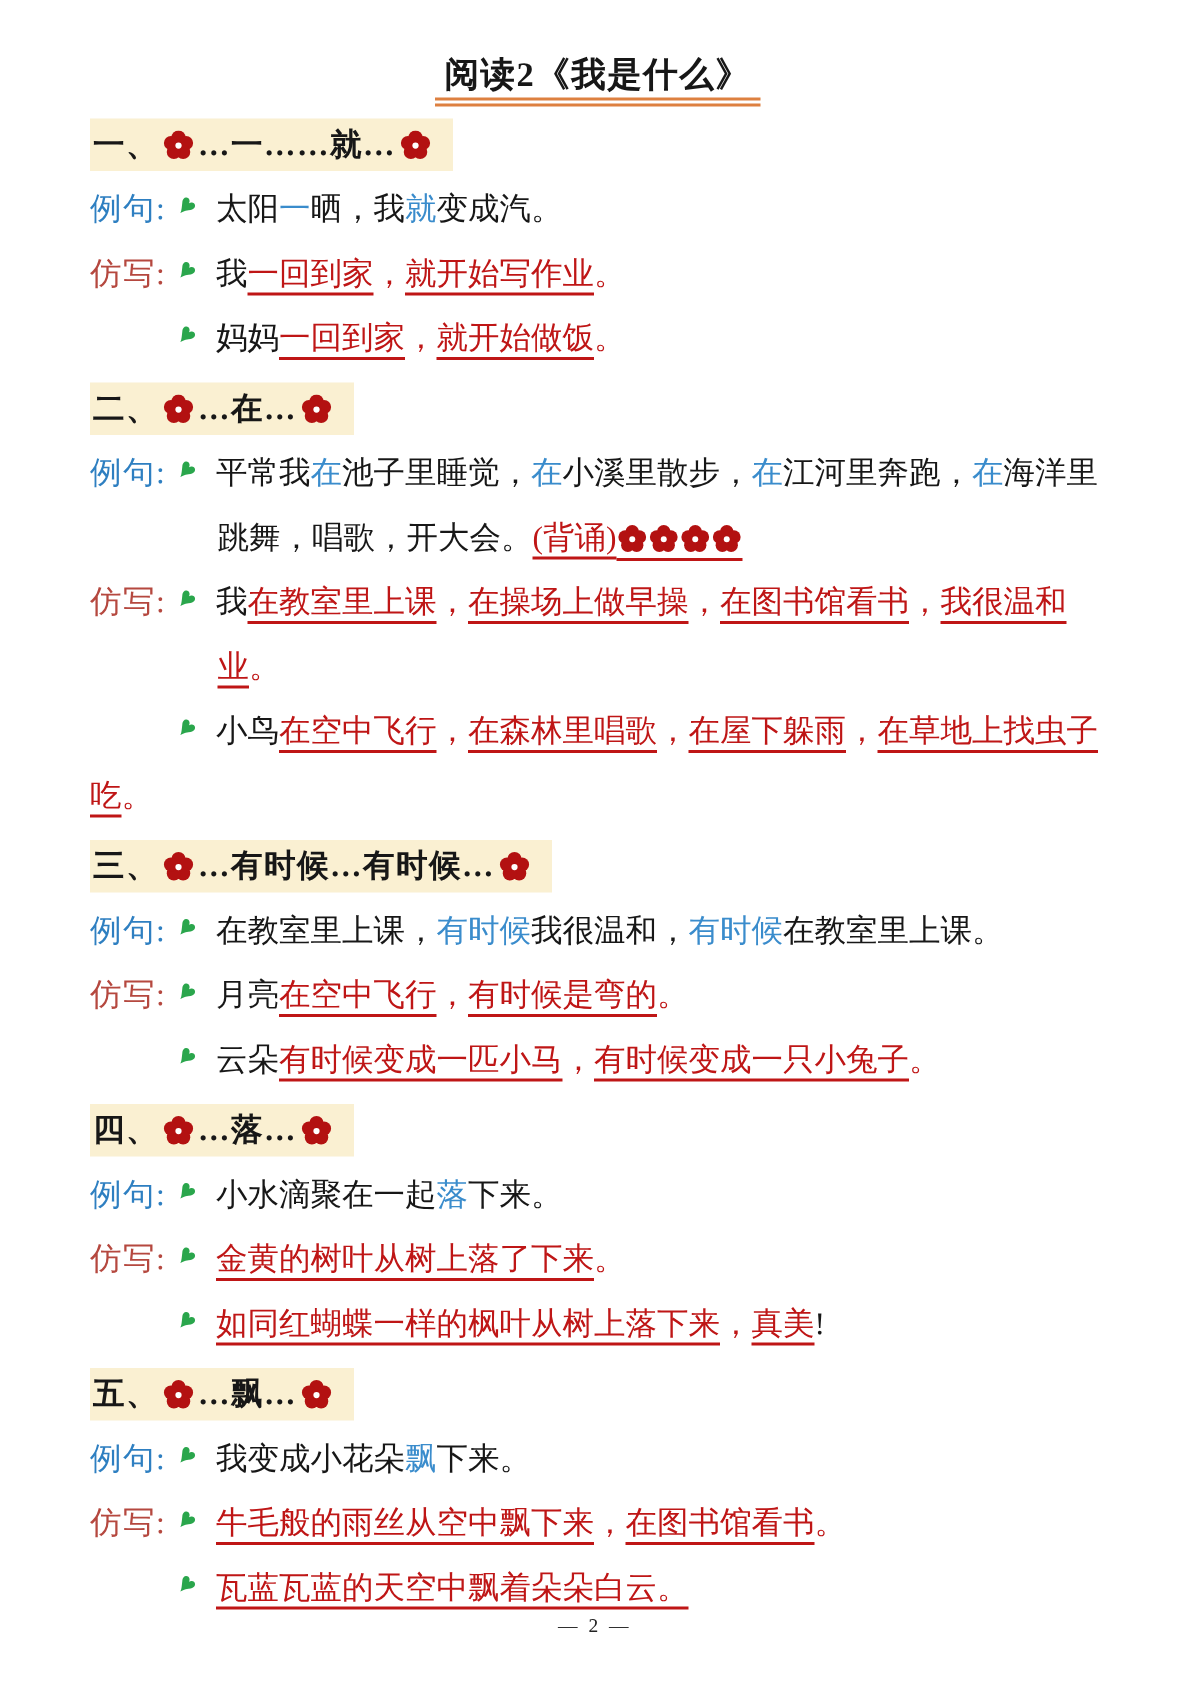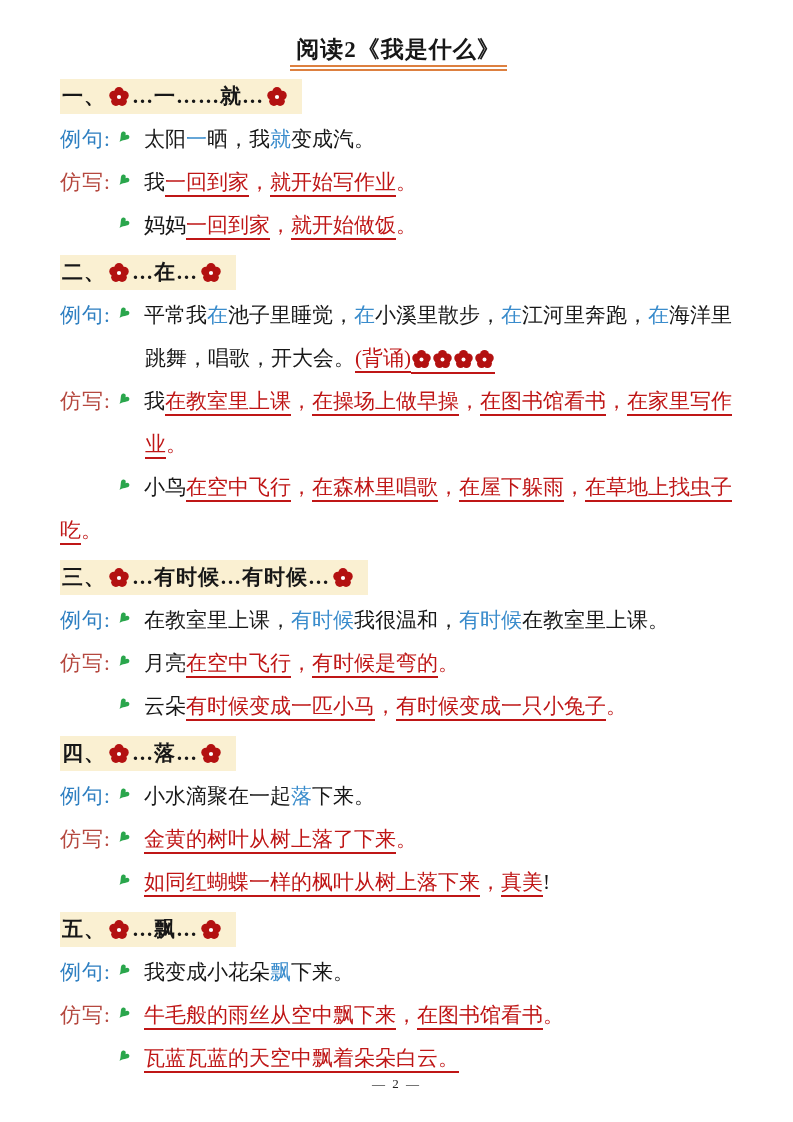--- a/index.html
+++ b/index.html
@@ -122,21 +122,21 @@
               <circle cx="12.00" cy="5.70" r="5.7" fill="#b31111"></circle>
               <circle cx="17.99" cy="10.05" r="5.7" fill="#b31111"></circle>
               <circle cx="15.70" cy="17.10" r="5.7" fill="#b31111"></circle>
               <circle cx="8.30" cy="17.10" r="5.7" fill="#b31111"></circle>
               <circle cx="6.01" cy="10.05" r="5.7" fill="#b31111"></circle>
               <circle cx="12" cy="12" r="2.5" fill="#ffffff"></circle>
             </svg></span></p>
       </div>
       <div class="row">
         <span class="label imitate">仿写:</span>
-        <p class="text hang"><span class="bullet">♥</span><span class="seg-k">我</span><span class="seg-ru">在教室里上课</span><span class="seg-r">，</span><span class="seg-ru">在操场上做早操</span><span class="seg-r">，</span><span class="seg-ru">在图书馆看书</span><span class="seg-r">，</span><span class="seg-ru">在家里写作</span><br><span class="seg-ru">业</span><span class="seg-r">。</span></p>
+        <p class="text hang"><span class="bullet">♥</span><span class="seg-k">我</span><span class="seg-ru">在教室里上课</span><span class="seg-r">，</span><span class="seg-ru">在操场上做早操</span><span class="seg-r">，</span><span class="seg-ru">在图书馆看书</span><span class="seg-r">，</span><span class="seg-ru">我很温和</span><br><span class="seg-ru">业</span><span class="seg-r">。</span></p>
       </div>
       <div class="row">
         <p class="text flush"><span class="bullet">♥</span><span class="seg-k">小鸟</span><span class="seg-ru">在空中飞行</span><span class="seg-r">，</span><span class="seg-ru">在森林里唱歌</span><span class="seg-r">，</span><span class="seg-ru">在屋下躲雨</span><span class="seg-r">，</span><span class="seg-ru">在草地上找虫子</span><br><span class="seg-ru">吃</span><span class="seg-r">。</span></p>
       </div>
       <div class="heading-row"><span class="heading"><span class="hnum">三、</span><svg viewBox="0 0 24 24" class="flower">
             <circle cx="12.00" cy="5.70" r="5.7" fill="#b31111"></circle>
             <circle cx="17.99" cy="10.05" r="5.7" fill="#b31111"></circle>
             <circle cx="15.70" cy="17.10" r="5.7" fill="#b31111"></circle>
             <circle cx="8.30" cy="17.10" r="5.7" fill="#b31111"></circle>
             <circle cx="6.01" cy="10.05" r="5.7" fill="#b31111"></circle>

